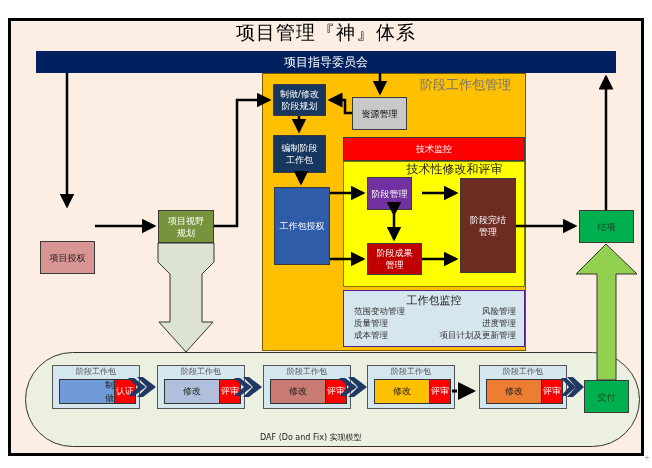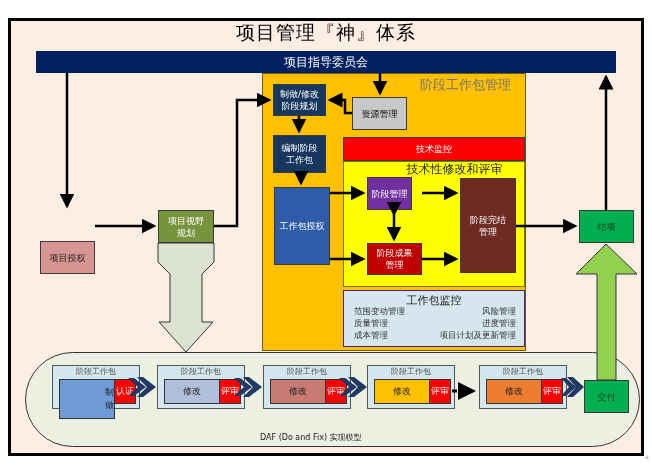--- a/index.html
+++ b/index.html
@@ -74,21 +74,21 @@
 <div class="abs box pink-box" style="left:40px;top:210px;width:55px;height:33px;margin-top:31px;">项目授权</div>
 <div class="abs box green-box" style="left:158px;top:210px;width:56px;height:33px;white-space:pre-line;">项目视野
 规划</div>
 
 <div class="abs box close-box" style="left:579px;top:210px;width:55px;height:33px;">结项</div>
 
 <div class="abs strip"></div>
 
 <div class="abs pkg" style="left:52px;top:365px;width:88px;height:44px;">
   <div class="pkg-label">阶段工作包</div>
-  <div class="abs inner-a" style="left:6px;top:13px;width:56px;height:40px;background:#6f9bd9;padding-left:45px;">制做</div>
+  <div class="abs inner-a" style="left:6px;top:13px;width:56px;height:25px;background:#6f9bd9;padding-left:45px;">制做</div>
   <div class="abs inner-r" style="left:61px;top:13px;width:22px;height:25px;">认证</div>
 </div>
 <div class="abs pkg" style="left:157px;top:365px;width:88px;height:44px;">
   <div class="pkg-label">阶段工作包</div>
   <div class="abs inner-a" style="left:6px;top:13px;width:56px;height:25px;background:#b0c0dc;">修改</div>
   <div class="abs inner-r" style="left:61px;top:13px;width:22px;height:25px;">评审</div>
 </div>
 <div class="abs pkg" style="left:263px;top:365px;width:88px;height:44px;">
   <div class="pkg-label">阶段工作包</div>
   <div class="abs inner-a" style="left:6px;top:13px;width:56px;height:25px;background:#c97a73;">修改</div>

